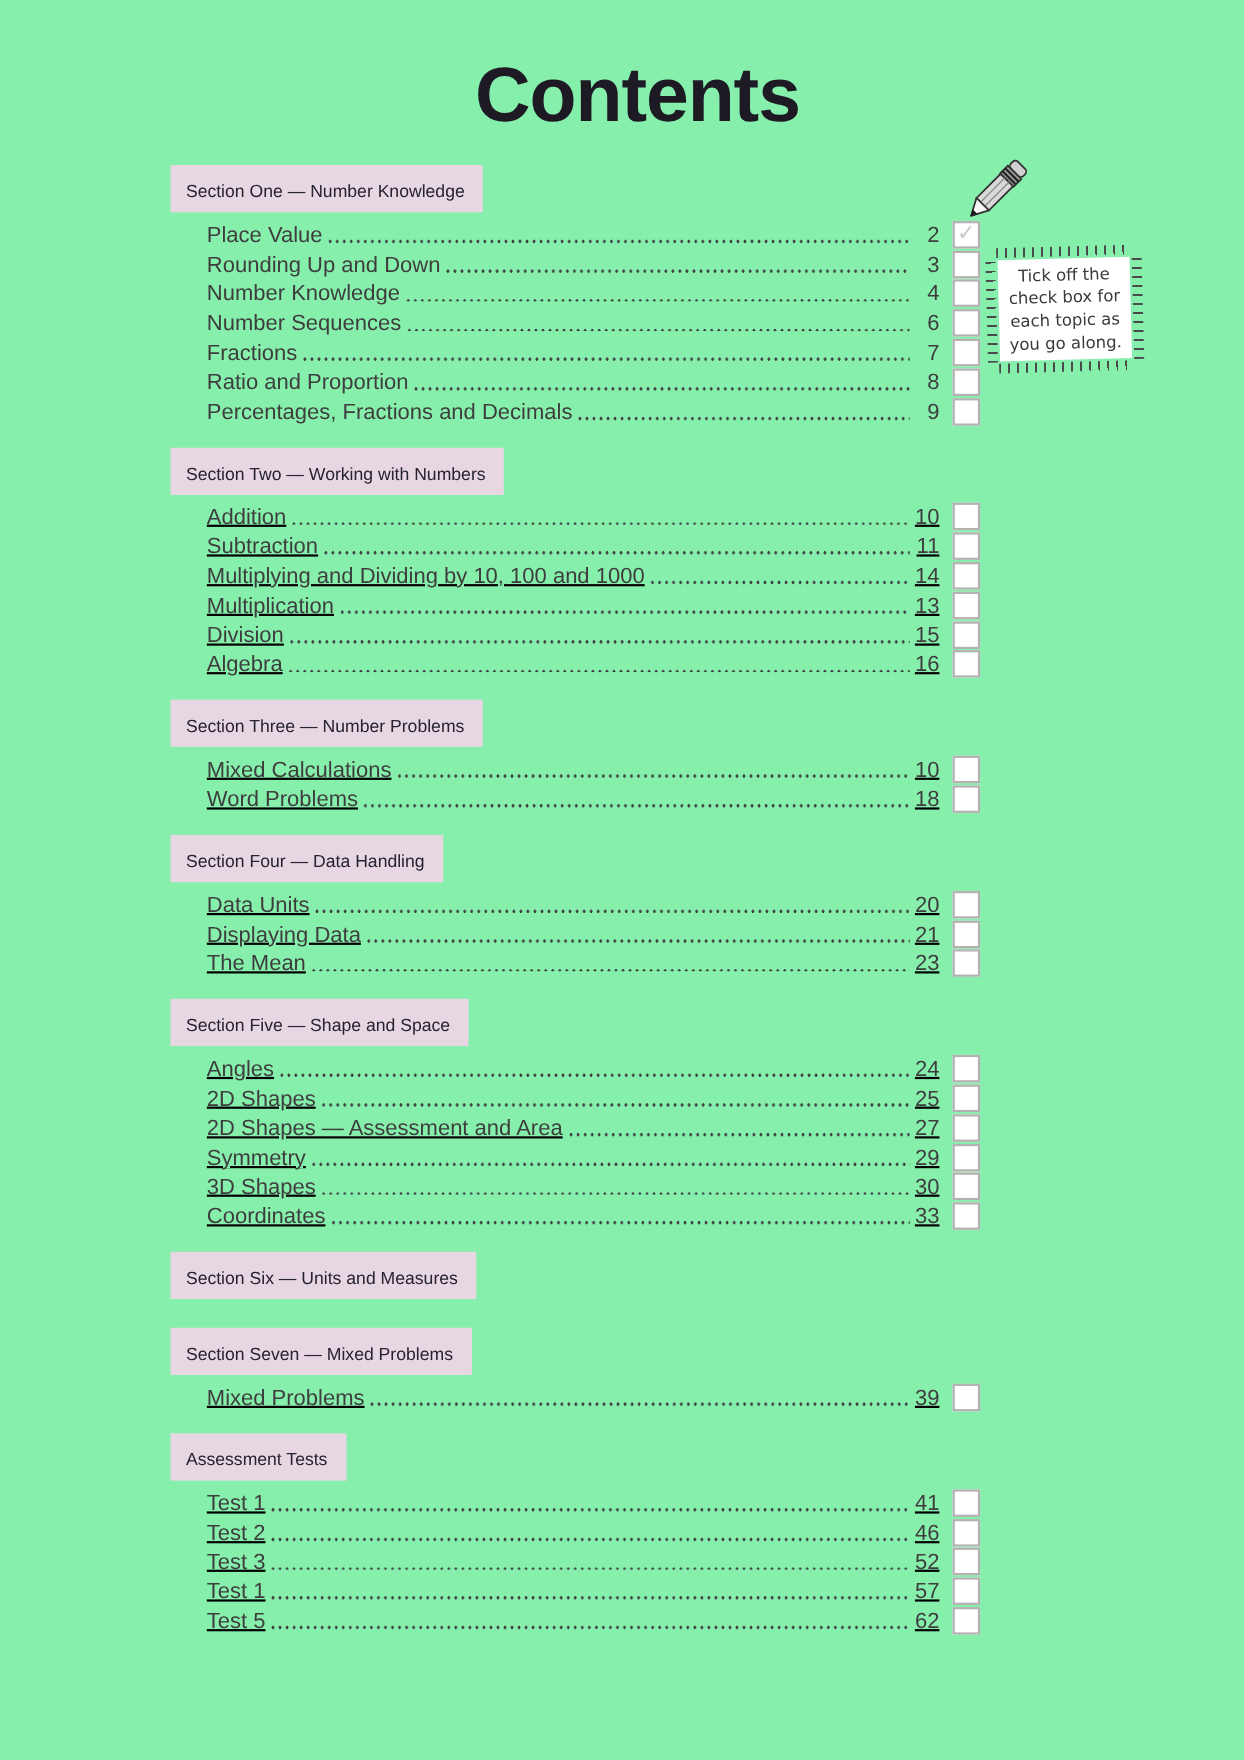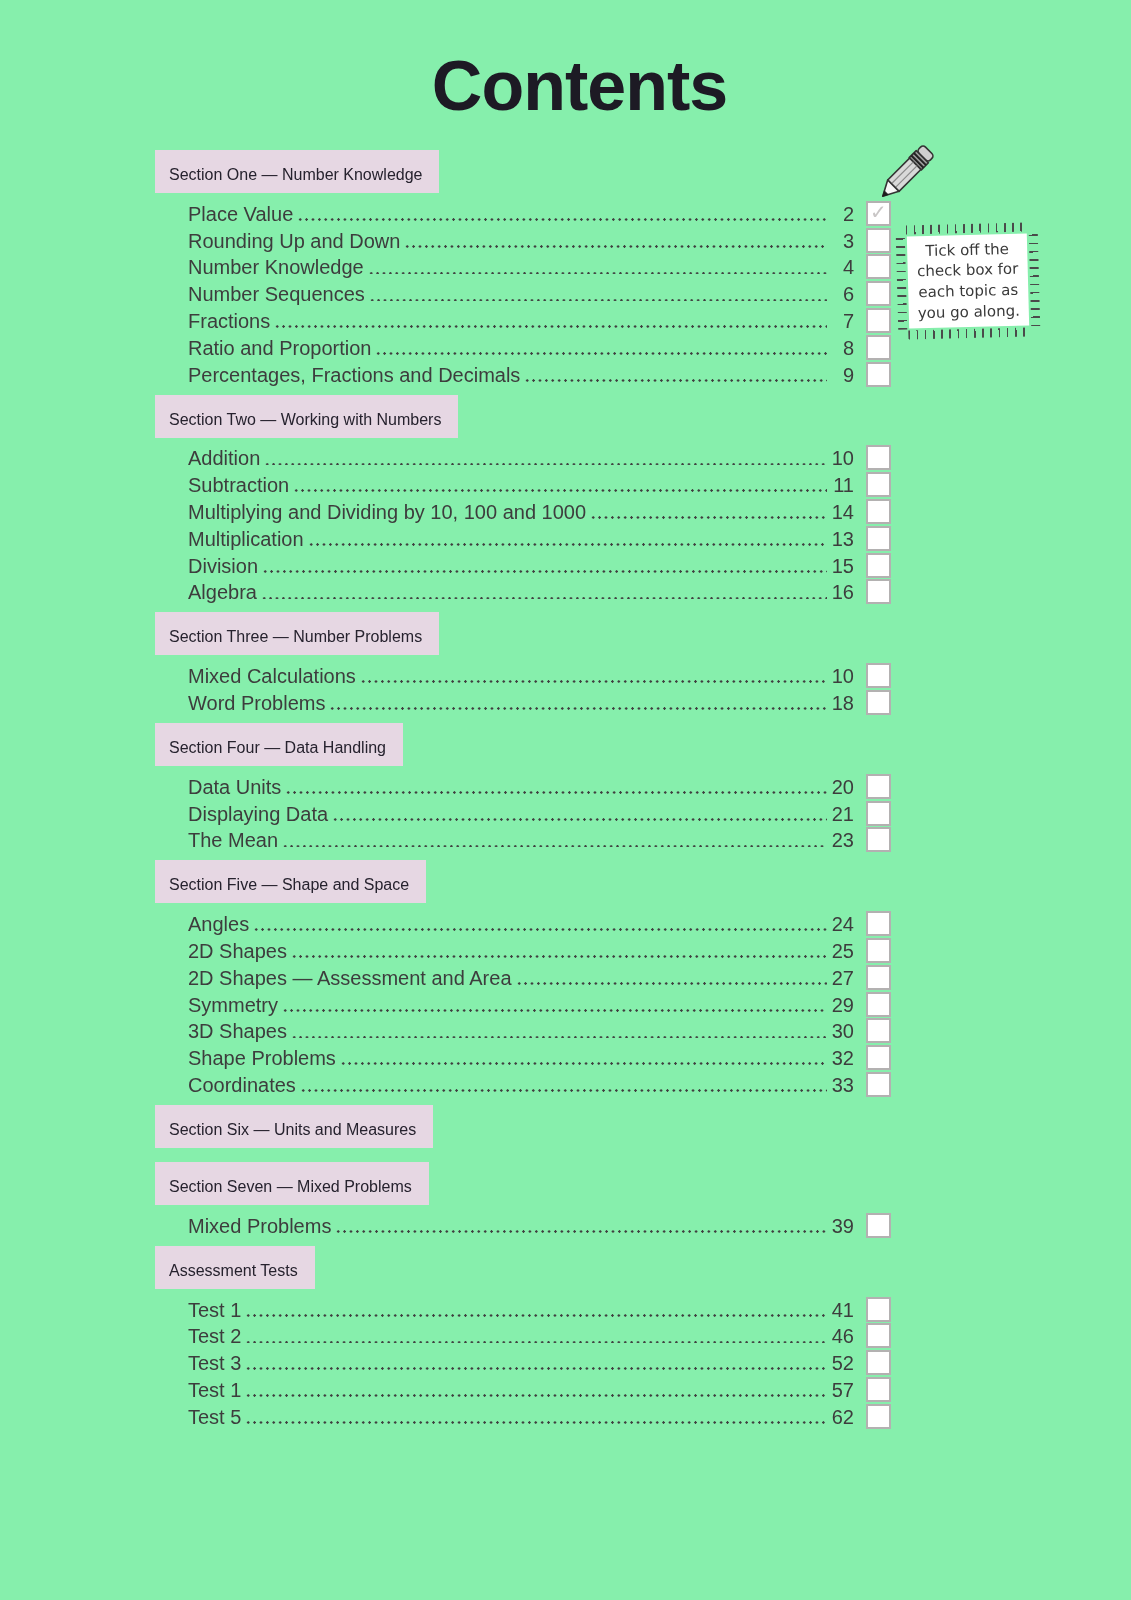--- a/index.html
+++ b/index.html
@@ -25,21 +25,21 @@
     color: #1d1a24;
   }
 
   .toc {
     position: absolute;
     left: 155px;
     top: 150px;
     width: 736px;
   }
 
-  .toc-section + .toc-section { margin-top: 8px; }
+  .toc-section + .toc-section { margin-top: 20px; text-decoration: underline; }
 
   .section-header {
     display: inline-block;
     background: #e6d7e3;
     color: #26222e;
     font-size: 16px;
     line-height: 27px;
     padding: 11px 17px 5px 14px;
     margin-bottom: 6px;
   }
@@ -403,28 +403,20 @@
 
   <div class="toc-row">
     <span class="label">3D Shapes</span>
     <span class="dots"></span>
     <span class="pagenum">30</span>
     <span class="checkbox">
       <span class="tick">✓</span>
     </span>
   </div>
 
-  <div class="toc-row">
-    <span class="label">Shape Problems</span>
-    <span class="dots"></span>
-    <span class="pagenum">32</span>
-    <span class="checkbox">
-      <span class="tick">✓</span>
-    </span>
-  </div>
 
   <div class="toc-row">
     <span class="label">Coordinates</span>
     <span class="dots"></span>
     <span class="pagenum">33</span>
     <span class="checkbox">
       <span class="tick">✓</span>
     </span>
   </div>
 </div>

